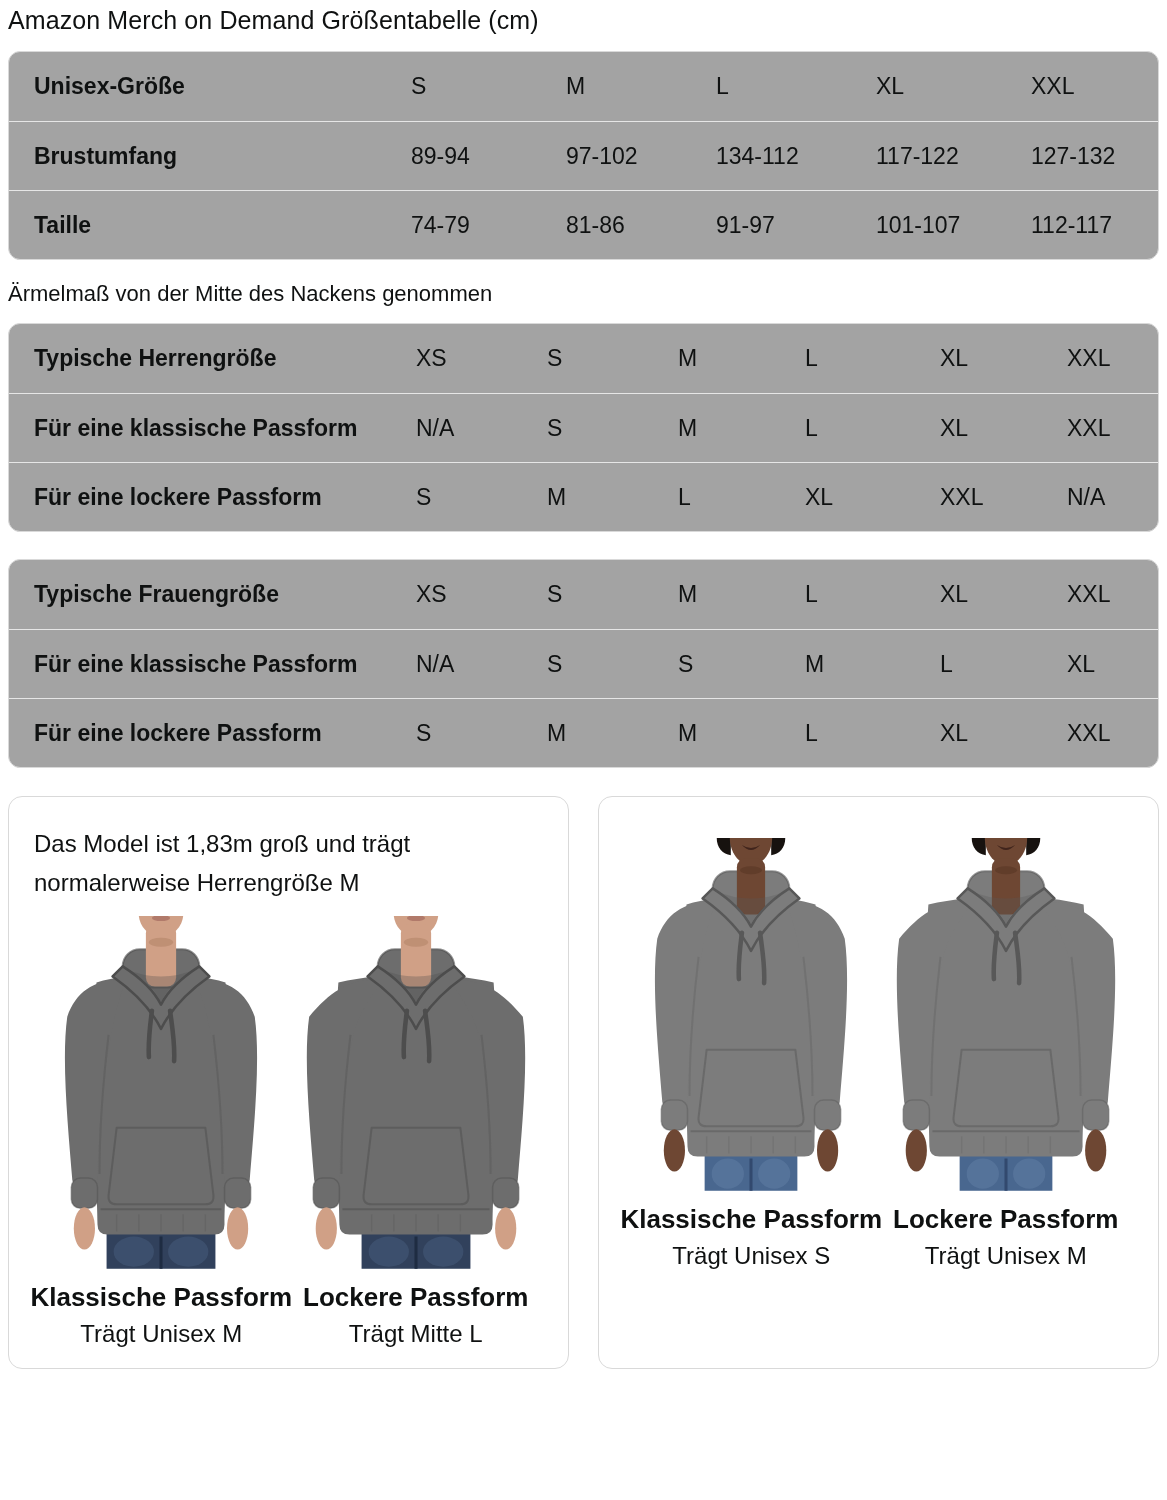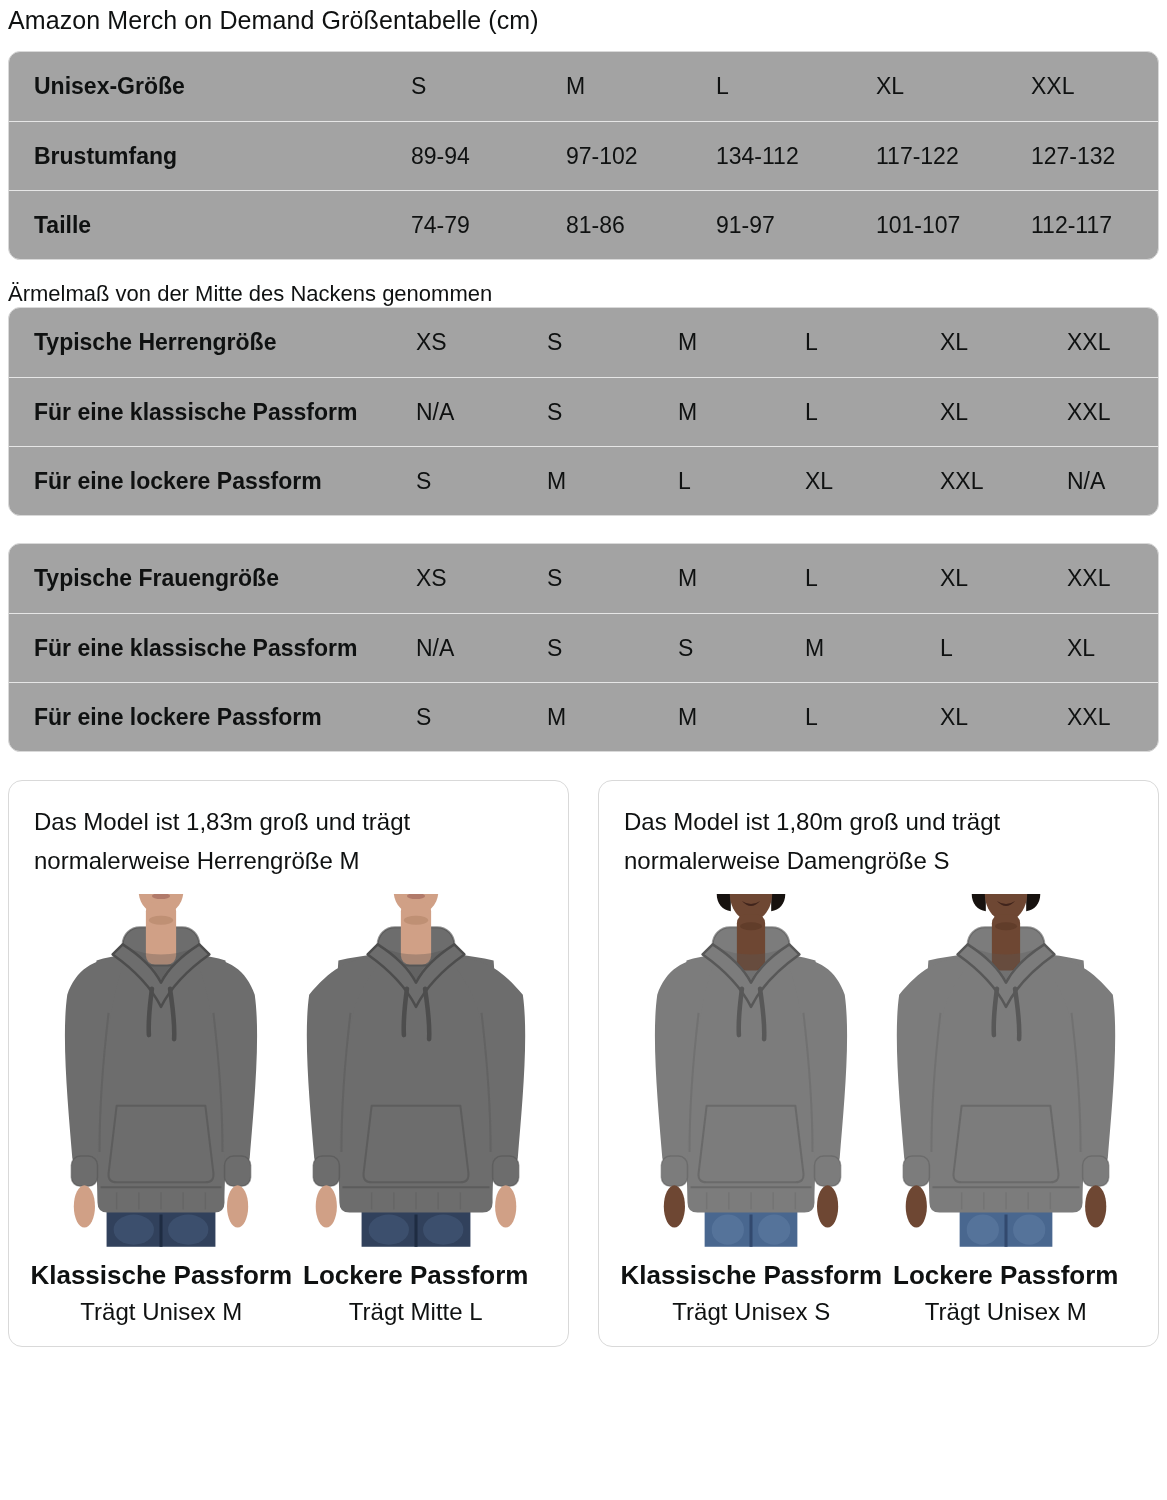--- a/index.html
+++ b/index.html
@@ -16,25 +16,25 @@
     color:var(--text);
   }
   .page-title{font-size:25px;font-weight:400;margin:4px 0 16px;letter-spacing:.1px}
   .tbl{border:1px solid var(--border);border-radius:12px;background:#a3a3a3;overflow:hidden}
   .trow{display:grid;align-items:center;min-height:69px;padding-left:25px}
   .trow + .trow{border-top:1px solid var(--divider)}
   .size-grid .trow{grid-template-columns:377px 155px 150px 160px 155px 1fr}
   .fit-grid .trow{grid-template-columns:382px 131px 131px 127px 135px 127px 1fr}
   .cell{font-size:23px;line-height:1.25;padding-right:8px;white-space:nowrap}
   .lbl{font-weight:700}
-  .note{font-size:22px;margin:21px 0 0}
+  .note{font-size:22px;margin:21px 0 16px}
   .section-heading{font-size:25px;font-weight:400;margin:41px 0 17px}
   .fit-gap{margin-bottom:27px}
   .cards{display:flex;gap:29px;margin-top:28px}
-  .card{flex:1 1 0;border:1px solid var(--border);border-radius:14px;padding:22px 25px 20px;background:#fff}
+  .card{flex:1 1 0;border:1px solid var(--border);border-radius:14px;padding:28px 25px 20px;background:#fff}
   .desc{font-size:24px;line-height:1.62;margin:0}
   .figs{display:flex;margin-top:13px}
   .figcol{flex:1 1 0;display:flex;flex-direction:column;align-items:center;margin:0;min-width:0}
   .photo{width:100%;max-width:254px}
   .photo svg{display:block;width:100%;height:auto}
   .cap-b{font-size:26px;font-weight:700;margin-top:13px;text-align:center;white-space:nowrap}
   .cap-s{font-size:24px;font-weight:400;margin-top:7px;text-align:center;white-space:nowrap}
 </style>
 </head>
 <body>
@@ -201,21 +201,20 @@
                 <ellipse cx="215" cy="310" rx="10.5" ry="21" fill="#d0a086"></ellipse>
               </svg>
             </div>
           <figcaption class="cap-b">Lockere Passform</figcaption>
           <div class="cap-s">Trägt Mitte L</div>
         </figure>
       </div>
     </section>
 
     <section class="card">
-      <p class="desc">Das Model ist 1,80m groß und trägt normalerweise Damengröße S</p>
       <div class="figs">
         <figure class="figcol">
           <div class="photo">
               <svg viewBox="0 0 252 350" xmlns="http://www.w3.org/2000/svg" role="img" aria-hidden="true">
                 <rect x="80" y="296" width="92" height="54" fill="#49678f"></rect>
                 <rect x="80" y="296" width="92" height="7" fill="#32496e" opacity=".3"></rect>
                 <ellipse cx="103" cy="333" rx="16" ry="15" fill="#7c97bd" opacity=".25"></ellipse>
                 <ellipse cx="149" cy="333" rx="16" ry="15" fill="#7c97bd" opacity=".25"></ellipse>
                 <path d="M 126 318 L 126 350" stroke="#32496e" stroke-width="3"></path>
                 <path d="M 62 66 C 96 55 156 55 190 66 C 192 94 195 150 193 204 C 192 252 189 278 189 306 Q 189 316 179 316 L 73 316 Q 63 316 63 306 C 63 278 60 252 59 204 C 57 150 60 94 62 66 Z" fill="#7c7c7c"></path>

